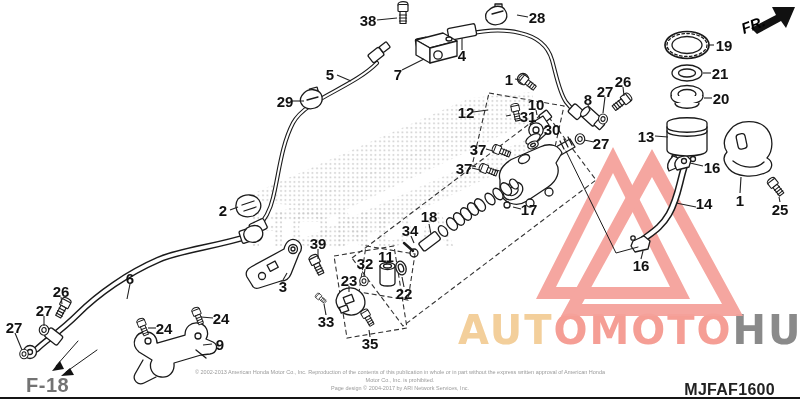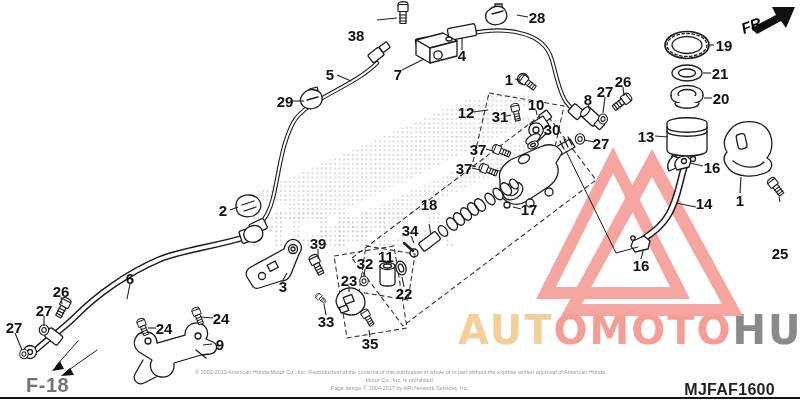--- a/index.html
+++ b/index.html
@@ -322,48 +322,48 @@
       <line x1="130" y1="284" x2="127" y2="299"></line>
       <line x1="61" y1="297" x2="62" y2="304"></line>
       <line x1="44" y1="316" x2="44" y2="326"></line>
       <line x1="15" y1="333" x2="22" y2="350"></line>
       <line x1="156" y1="328" x2="148" y2="328"></line>
       <line x1="213" y1="318" x2="201" y2="317"></line>
       <line x1="212" y1="344" x2="203" y2="345"></line>
     </svg>
 
   <div id="labels">
-      <div class="callout" style="left: 356px; top: 20px; margin-top: 15px;">38</div>
+      <div class="callout" style="left: 368px; top: 20px;">38</div>
       <div class="callout" style="left: 537px; top: 17px;">28</div>
       <div class="callout" style="left: 330px; top: 74px;">5</div>
       <div class="callout" style="left: 398px; top: 74px;">7</div>
       <div class="callout" style="left: 462px; top: 55px;">4</div>
       <div class="callout" style="left: 285px; top: 101px;">29</div>
       <div class="callout" style="left: 509px; top: 79px;">1</div>
       <div class="callout" style="left: 466px; top: 112px;">12</div>
-      <div class="callout" style="left: 500px; top: 116px;">31</div>
+      <div class="callout" style="left: 528px; top: 116px;">31</div>
       <div class="callout" style="left: 536px; top: 104px;">10</div>
       <div class="callout" style="left: 552px; top: 129px;">30</div>
       <div class="callout" style="left: 588px; top: 99px;">8</div>
       <div class="callout" style="left: 605px; top: 91px;">27</div>
       <div class="callout" style="left: 623px; top: 81px;">26</div>
       <div class="callout" style="left: 601px; top: 143px;">27</div>
       <div class="callout" style="left: 724px; top: 45px;">19</div>
       <div class="callout" style="left: 720px; top: 73px;">21</div>
       <div class="callout" style="left: 721px; top: 98px;">20</div>
       <div class="callout" style="left: 646px; top: 136px;">13</div>
       <div class="callout" style="left: 712px; top: 167px;">16</div>
       <div class="callout" style="left: 740px; top: 200px;">1</div>
-      <div class="callout" style="left: 780px; top: 209px; margin-top: 44px;">25</div>
+      <div class="callout" style="left: 780px; top: 209px;">25</div>
       <div class="callout" style="left: 704px; top: 203px;">14</div>
       <div class="callout" style="left: 641px; top: 265px;">16</div>
       <div class="callout" style="left: 478px; top: 149px;">37</div>
       <div class="callout" style="left: 464px; top: 168px;">37</div>
       <div class="callout" style="left: 529px; top: 209px;">17</div>
-      <div class="callout" style="left: 429px; top: 204px;">18</div>
+      <div class="callout" style="left: 429px; top: 216px;">18</div>
       <div class="callout" style="left: 410px; top: 230px;">34</div>
       <div class="callout" style="left: 386px; top: 256px;">11</div>
       <div class="callout" style="left: 365px; top: 263px;">32</div>
       <div class="callout" style="left: 349px; top: 280px;">23</div>
       <div class="callout" style="left: 404px; top: 293px;">22</div>
       <div class="callout" style="left: 326px; top: 321px;">33</div>
       <div class="callout" style="left: 370px; top: 343px;">35</div>
       <div class="callout" style="left: 318px; top: 243px;">39</div>
       <div class="callout" style="left: 223px; top: 210px;">2</div>
       <div class="callout" style="left: 283px; top: 286px;">3</div>

